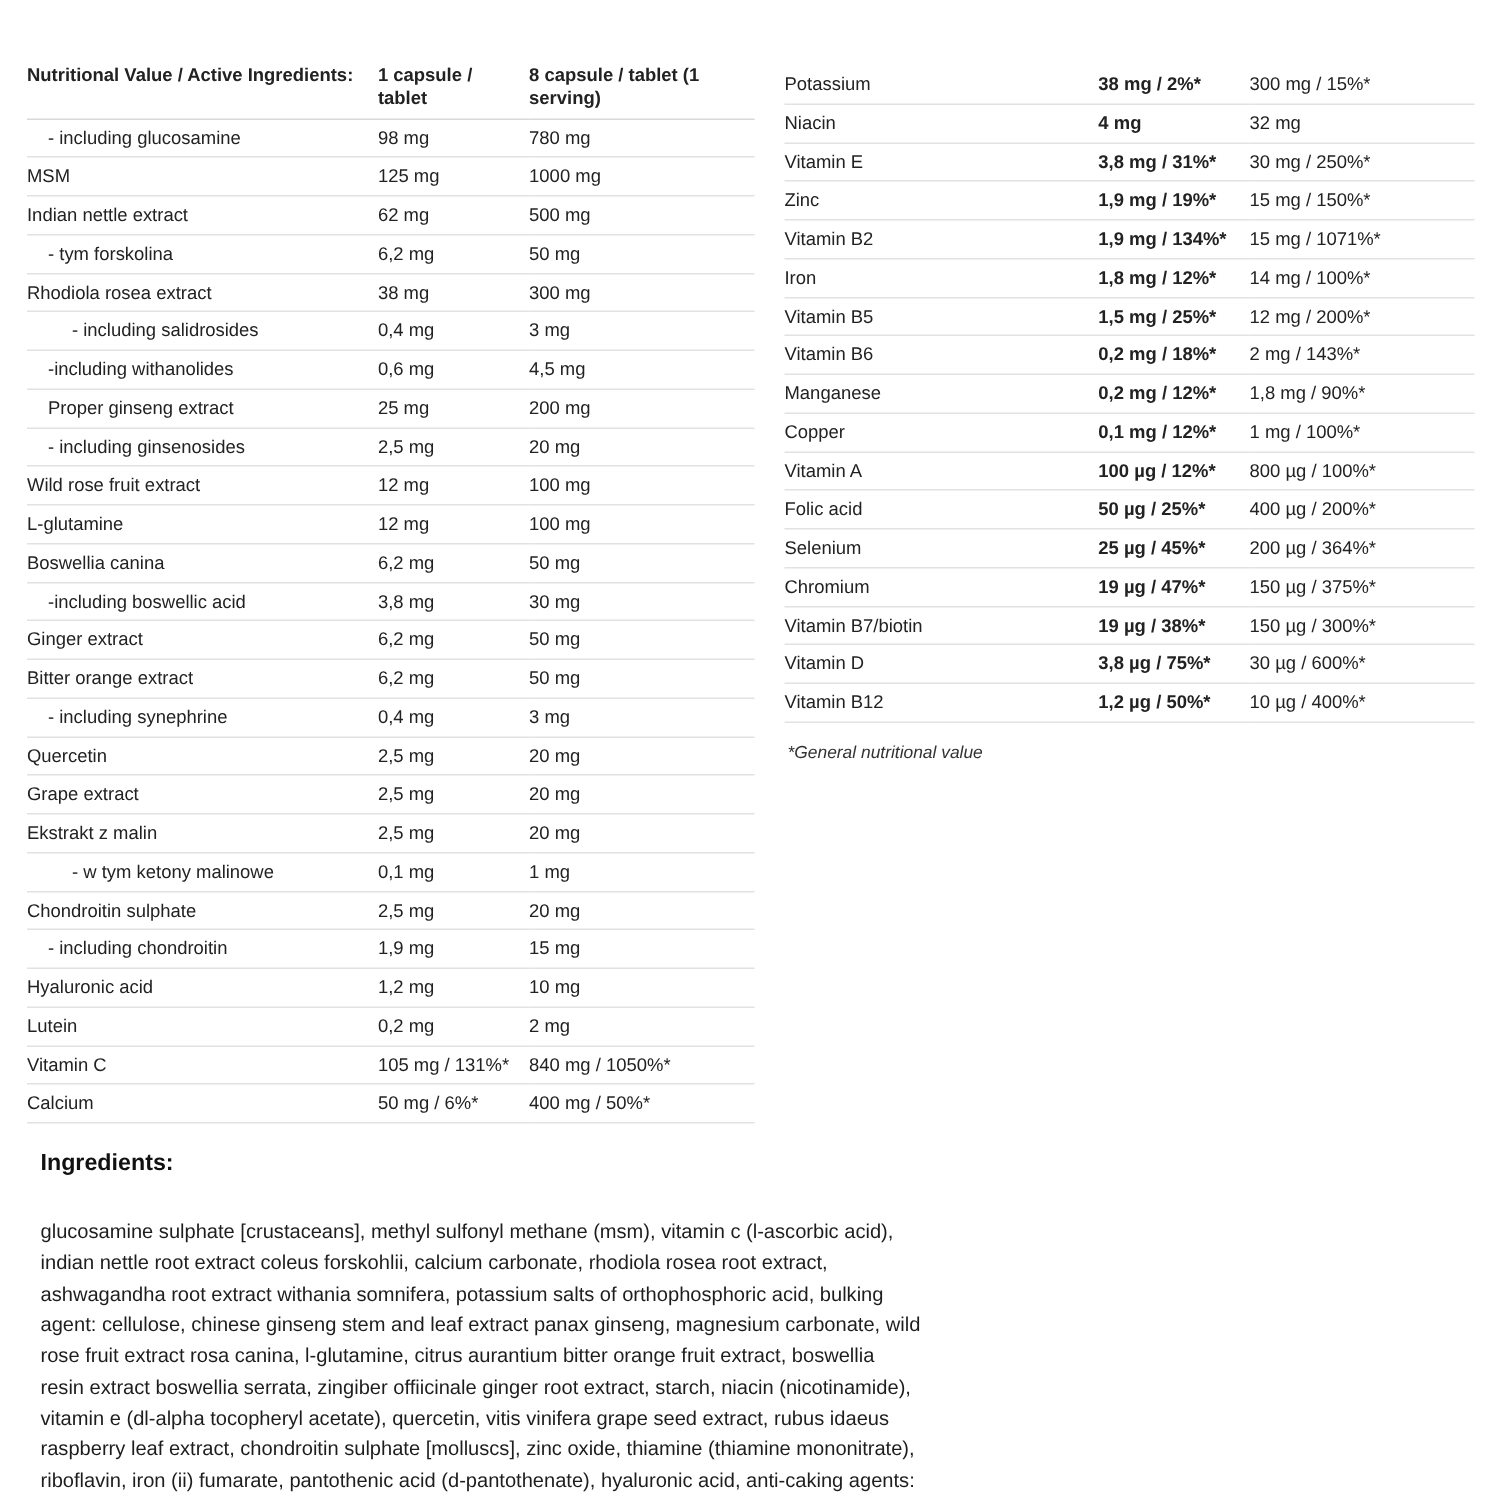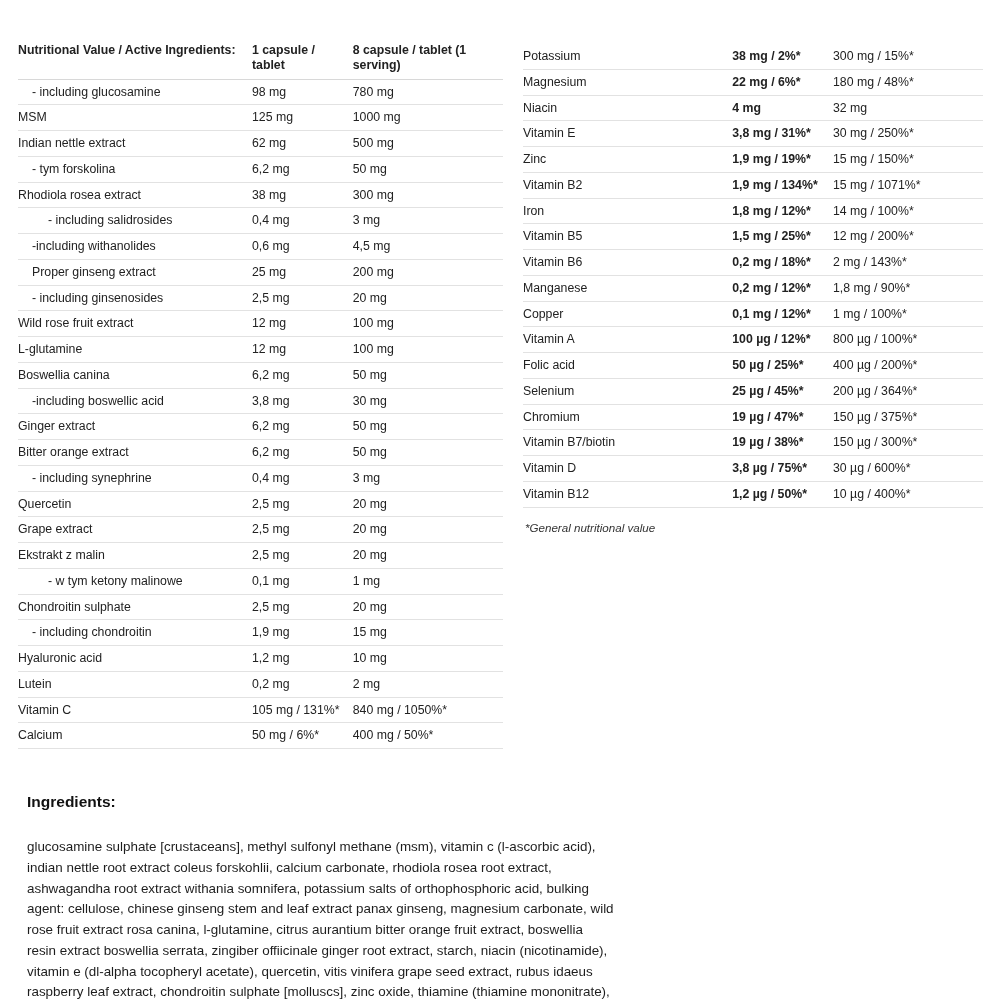--- a/index.html
+++ b/index.html
@@ -64,21 +64,21 @@
   .indent1 { padding-left: 14px !important; }
   .indent2 { padding-left: 30px !important; }
   .footnote {
     font-size: 11.6px;
     font-style: italic;
     color: #333;
     margin-top: 13px;
     padding-left: 2px;
   }
   .ingredients-title {
-    margin: 44px 0 0 9px;
+    margin: 18px 0 0 9px;
     font-size: 15.5px;
     font-weight: bold;
     color: #111;
   }
   .ingredients-body {
     margin: 26px 9px 0 9px;
     font-size: 13.4px;
     line-height: 1.55;
     color: #1d1d1d;
     max-width: 588px;
@@ -238,25 +238,20 @@
 
     <div class="col-right">
       <table class="nutri">
         <tbody id="right-body">
             <tr>
               <td class="c0">Potassium</td>
               <td class="c1">38 mg / 2%*</td>
               <td class="c2">300 mg / 15%*</td>
             </tr>
             <tr>
-              <td class="c0">Magnesium</td>
-              <td class="c1">22 mg / 6%*</td>
-              <td class="c2">180 mg / 48%*</td>
-            </tr>
-            <tr>
               <td class="c0">Niacin</td>
               <td class="c1">4 mg</td>
               <td class="c2">32 mg</td>
             </tr>
             <tr>
               <td class="c0">Vitamin E</td>
               <td class="c1">3,8 mg / 31%*</td>
               <td class="c2">30 mg / 250%*</td>
             </tr>
             <tr>

